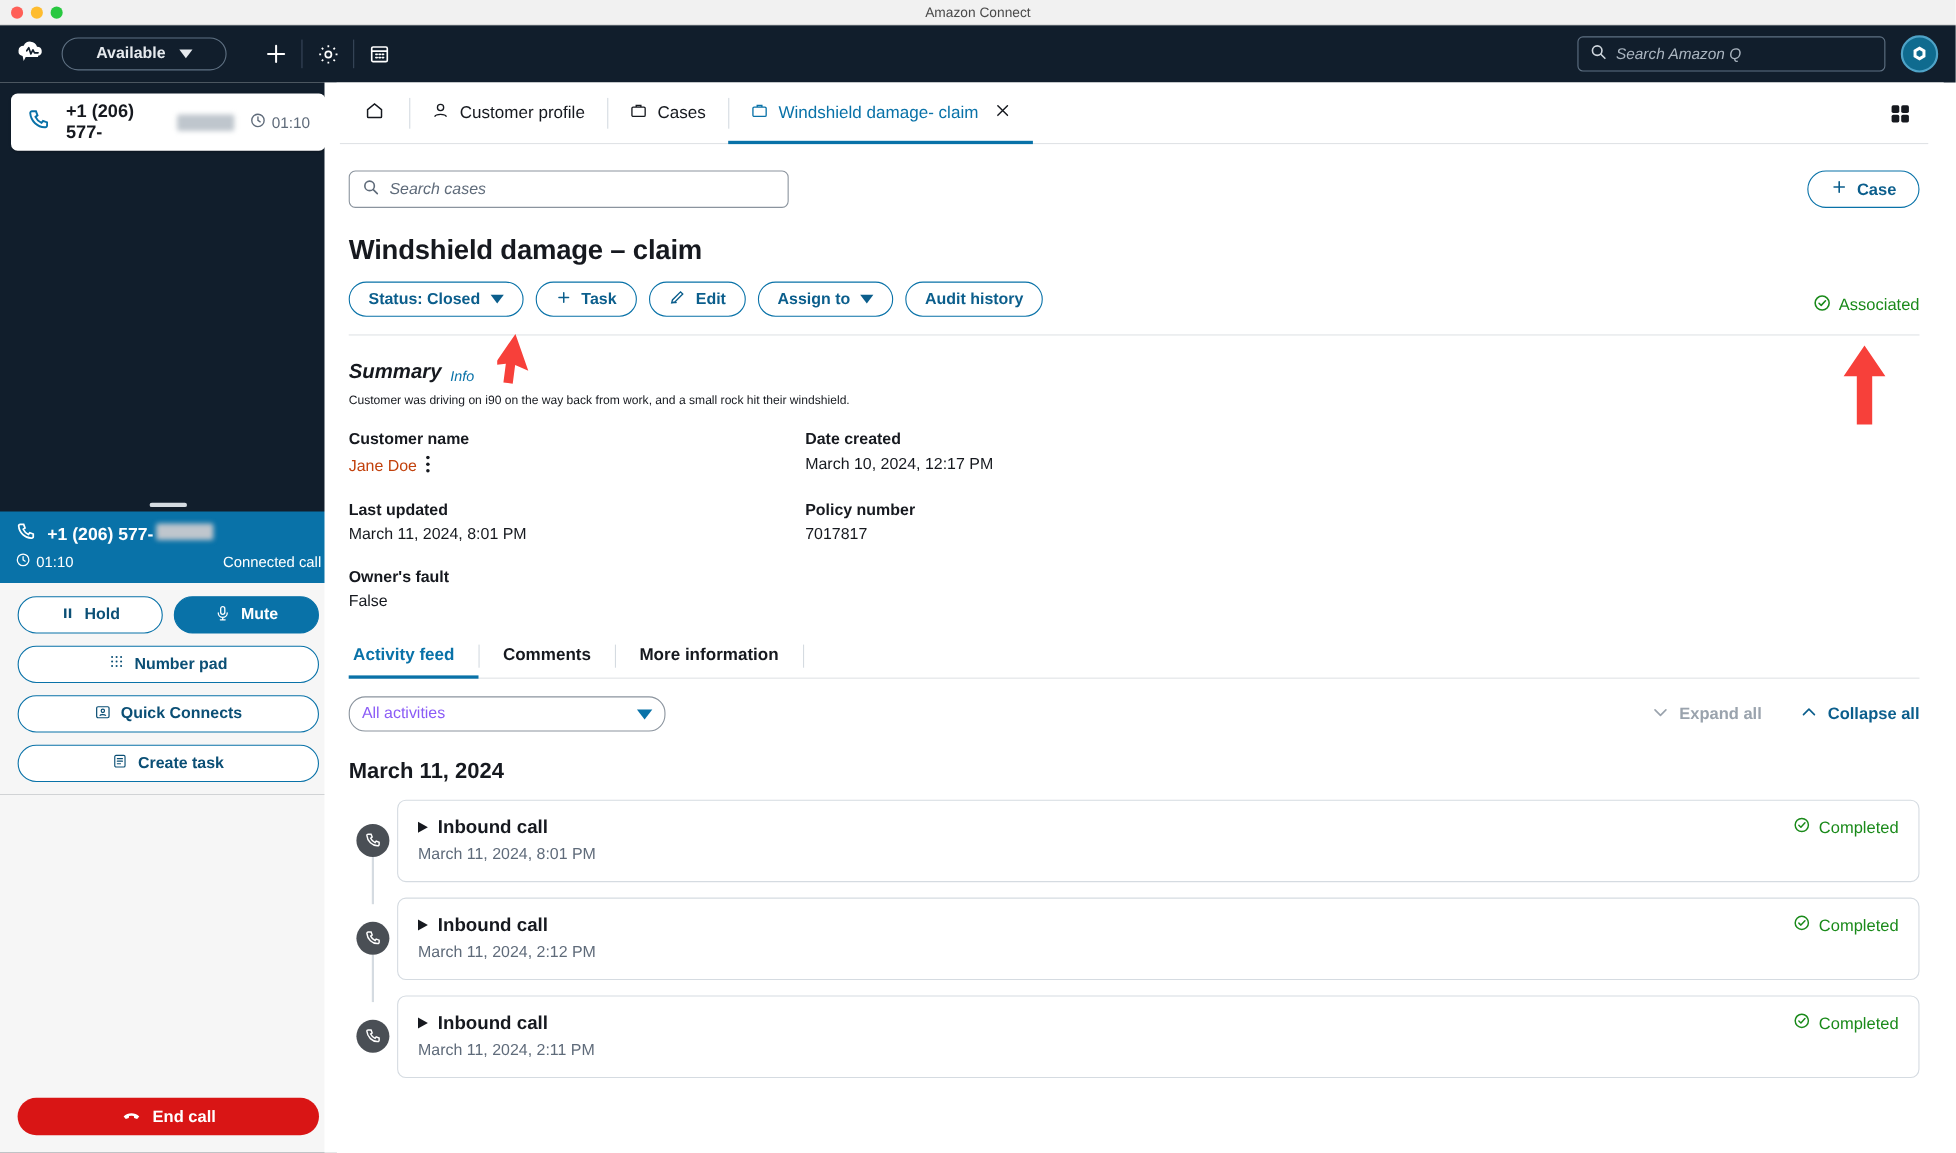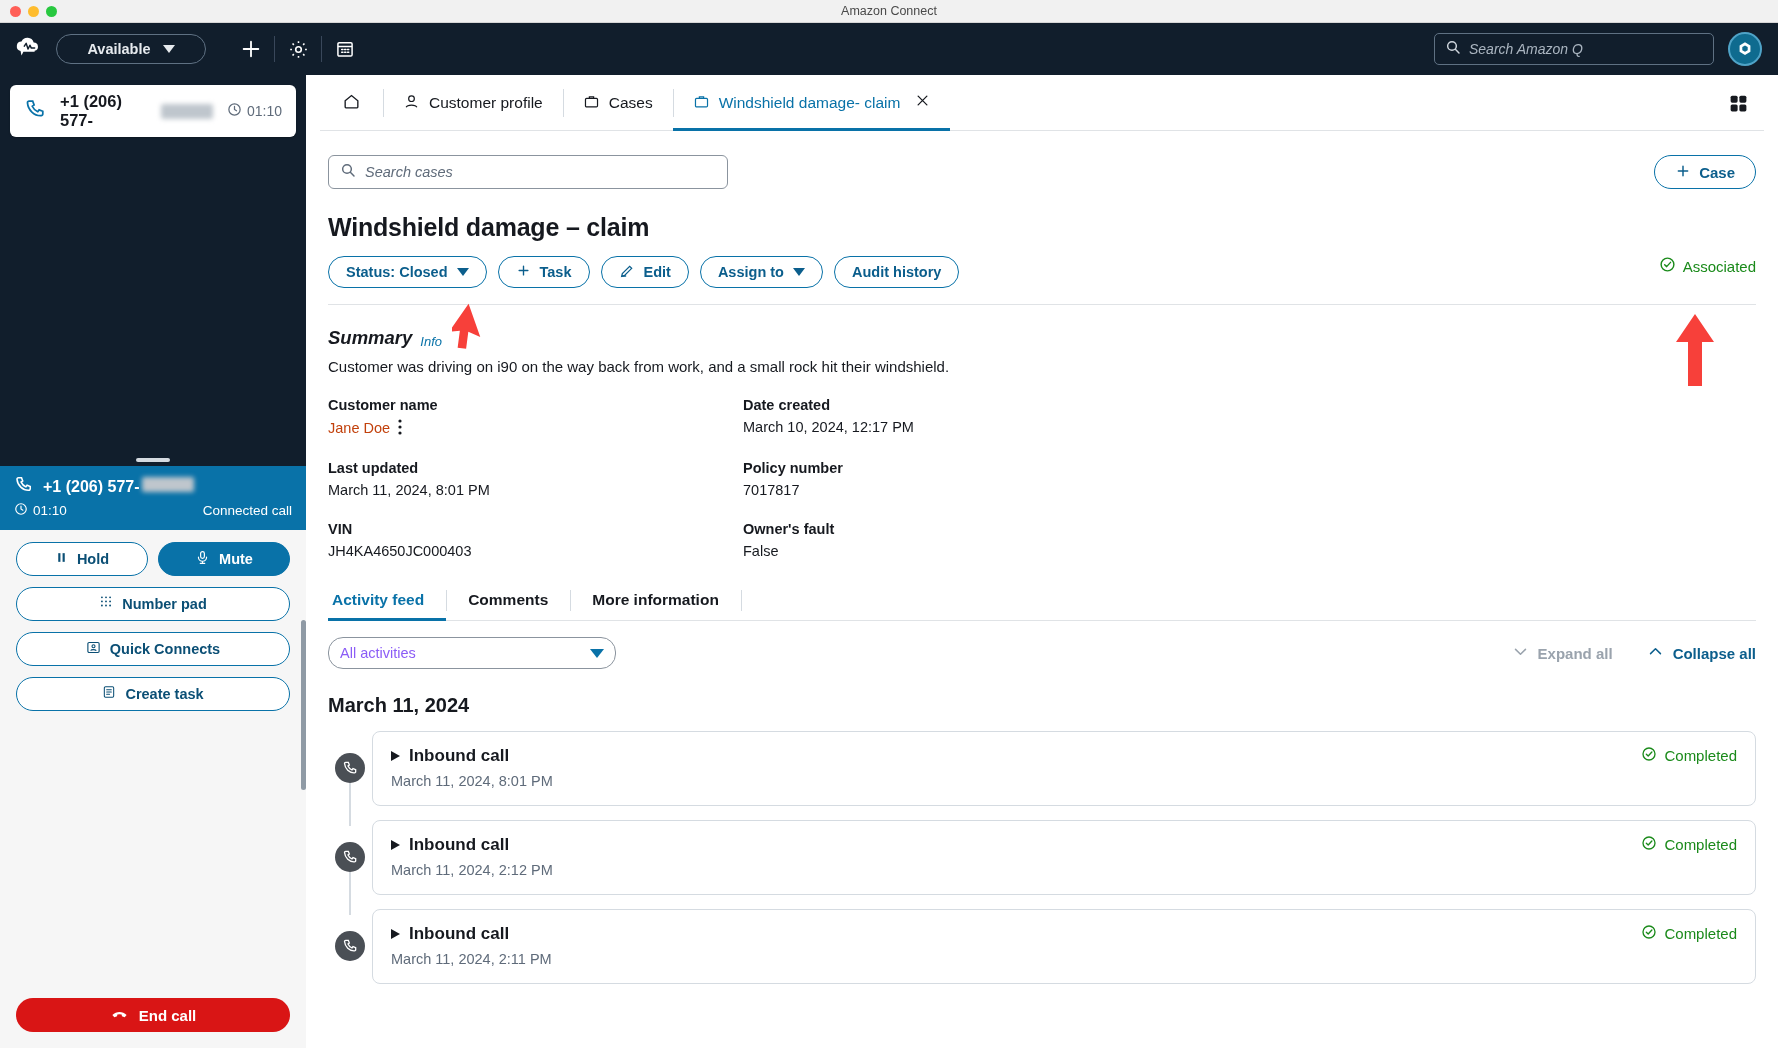--- a/index.html
+++ b/index.html
@@ -94,21 +94,21 @@
   .endcall-btn {
     width: 100%; height: 34px; border-radius: 17px; background: #d91515; border: none;
     color: #ffffff; font-size: 15px; font-weight: bold; cursor: pointer;
     display: flex; align-items: center; justify-content: center; gap: 10px;
     font-family: "Liberation Sans", sans-serif;
   }
   .ccp-scrollbar { position: absolute; right: 0px; top: 545px; width: 5px; height: 170px; background: #8f9aa5; border-radius: 3px; }
 
   
   .main {
-    position: absolute; left: 306px; top: 75px; width: 1472px; height: 973px;
+    position: absolute; left: 295px; top: 75px; width: 1472px; height: 973px;
     background: #ffffff; overflow: hidden;
   }
   .tabbar { height: 56px; display: flex; align-items: stretch; padding-left: 14px; position: relative; }
   .tabbar::after { content:''; position:absolute; left: 14px; right: 14px; bottom: 0; height: 1px; background: #e0e3e6; }
   .tab {
     display: flex; align-items: center; gap: 9px; padding: 0 20px; cursor: pointer;
     font-size: 15.5px; color: #16191f; position: relative;
   }
   .tab + .tab::before { content:''; position:absolute; left:0; top: 14px; bottom: 14px; width:1px; background:#d5dbe1; }
   .tab.home { padding: 0 22px; }
@@ -130,35 +130,35 @@
   }
   .case-search input::placeholder { color: #5f6b7a; font-style: italic; }
   .add-case-btn {
     margin-left: auto; height: 34px; padding: 0 20px; border-radius: 17px;
     border: 1.5px solid #0972a8; background: #fff; color: #0b5e8c;
     font-size: 15px; font-weight: bold; display: flex; align-items: center; gap: 8px; cursor: pointer;
   }
 
   .case-title { margin-top: 24px; font-size: 25px; font-weight: bold; color: #16191f; letter-spacing: -0.2px; }
 
-  .action-row { margin-top: 14px; display: flex; align-items: flex-start; gap: 11px; position: relative; padding-bottom: 16px; border-bottom: 1px solid #e0e3e6; }
+  .action-row { margin-top: 14px; display: flex; align-items: flex-end; gap: 11px; position: relative; padding-bottom: 16px; border-bottom: 1px solid #e0e3e6; }
   .act-btn {
     height: 32px; padding: 0 17px; border-radius: 16px; border: 1.5px solid #0972a8;
     background: #fff; color: #0b5e8c; font-size: 14.5px; font-weight: bold;
     display: flex; align-items: center; gap: 9px; cursor: pointer;
   }
   .associated {
     margin-left: auto; display: flex; align-items: center; gap: 7px;
     color: #1a8a1a; font-size: 15px;
   }
 
   .summary-head { margin-top: 22px; display: flex; align-items: flex-end; gap: 8px; font-style: italic; }
   .summary-title { font-size: 18.5px; font-weight: bold; color: #16191f; }
   .info-link { font-size: 13px; color: #0972a8; cursor: pointer; }
-  .summary-text { margin-top: 9px; font-size: 15px; color: #16191f; }
+  .summary-text { margin-top: 9px; font-size: 11px; color: #16191f; }
 
   .fields { margin-top: 22px; }
   .field-row { display: flex; margin-bottom: 23px; }
   .field { width: 415px; }
   .field-label { font-size: 14.5px; font-weight: bold; color: #16191f; }
   .field-value { margin-top: 6px; font-size: 14.5px; color: #16191f; display: flex; align-items: center; gap: 8px; }
   .field-value.link { color: #c2410c; cursor: pointer; }
   .kebab { letter-spacing: 0; color: #16191f; font-size: 15px; line-height: 1; cursor: pointer; }
 
   .feed-tabs { margin-top: 6px; display: flex; align-items: stretch; position: relative; }
@@ -539,24 +539,20 @@
             <div class="field-label">Last updated</div>
             <div class="field-value">March 11, 2024, 8:01 PM</div>
           </div>
           <div class="field">
             <div class="field-label">Policy number</div>
             <div class="field-value">7017817</div>
           </div>
         </div>
         <div class="field-row">
           <div class="field">
-            <div class="field-label">VIN</div>
-            <div class="field-value">JH4KA4650JC000403</div>
-          </div>
-          <div class="field">
             <div class="field-label">Owner's fault</div>
             <div class="field-value">False</div>
           </div>
         </div>
       </div>
 
       <div class="feed-tabs">
         <div class="ftab active">
           <span>Activity feed</span>
         </div>

